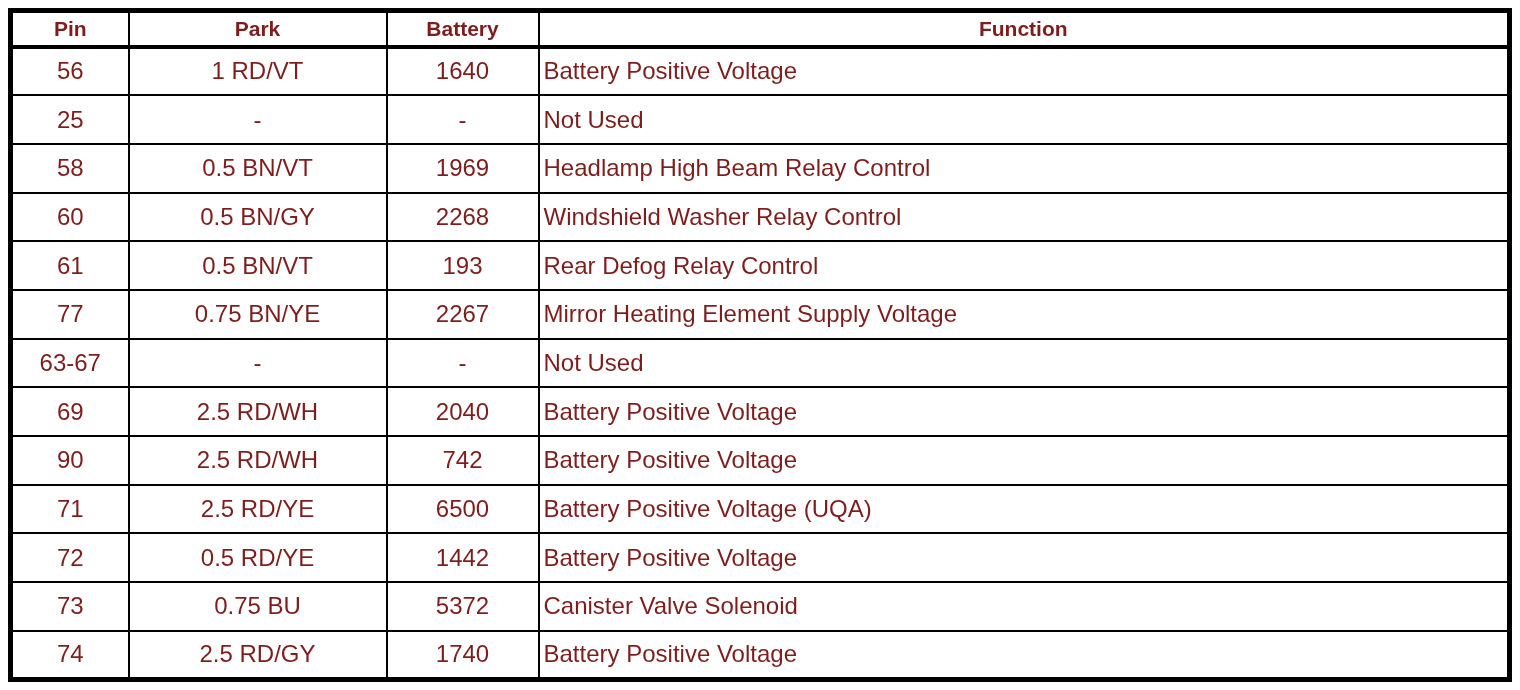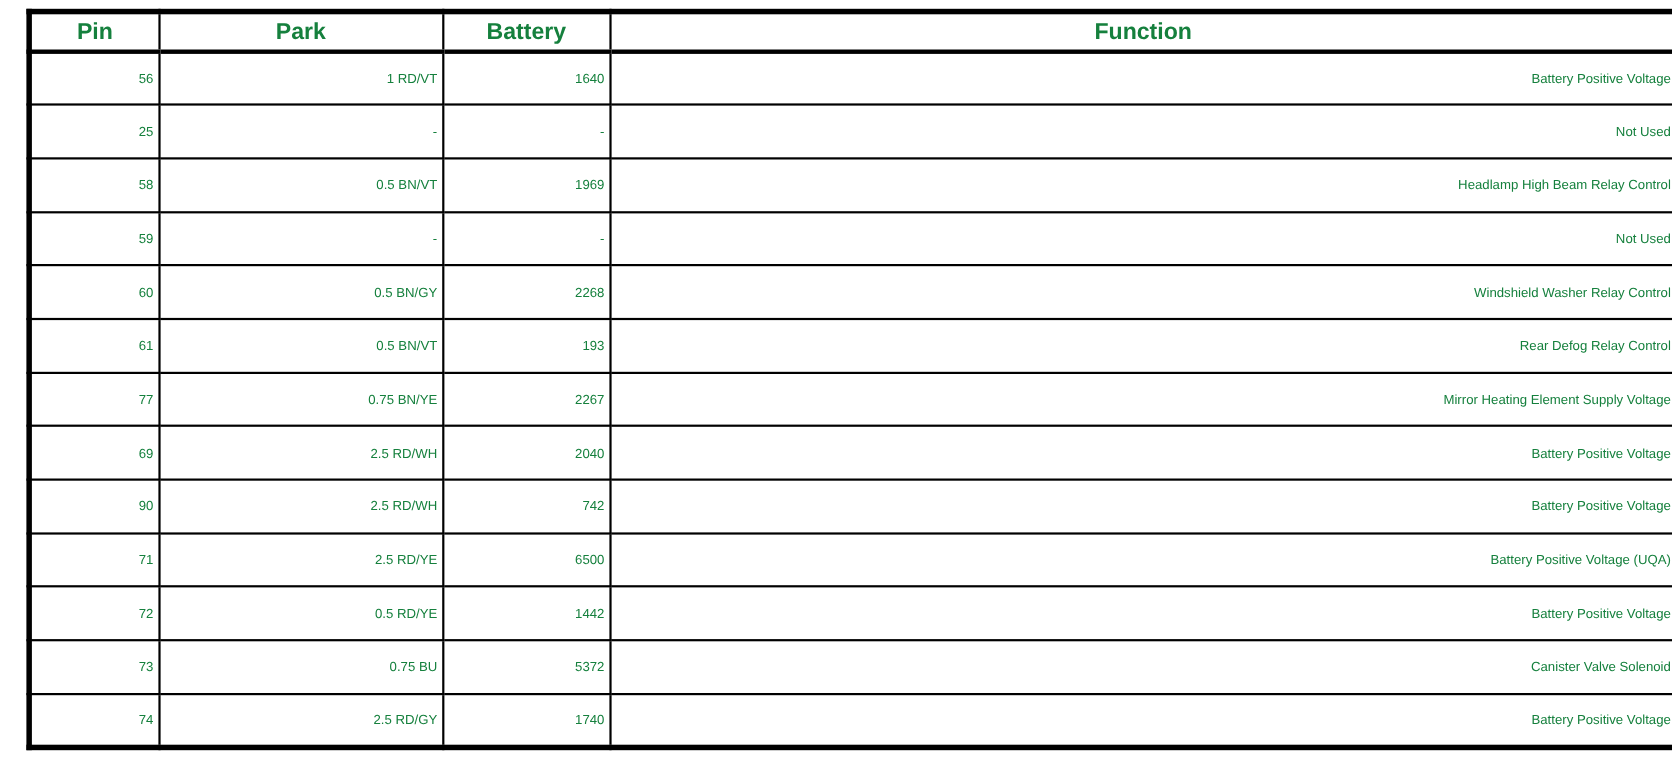--- a/index.html
+++ b/index.html
@@ -7,22 +7,21 @@
     padding: 0;
     background: #ffffff;
   }
   .page {
     width: 1374px;
     height: 690px;
     background: #ffffff;
     box-sizing: border-box;
     padding: 8px 8px;
     font-family: "Liberation Sans", "DejaVu Sans", sans-serif;
-    color: #15803d;
-    margin-left: 16px;
+    color: #7f1d1d;
   }
   table.pinout {
     width: 1504px;
     height: 674px;
     border-collapse: collapse;
     table-layout: fixed;
     border: 5px solid #000000;
   }
   table.pinout th,
   table.pinout td {
@@ -35,24 +34,23 @@
   table.pinout thead th {
     border-bottom: 4px solid #000000;
     font-weight: bold;
     font-size: 21px;
     text-align: center;
     height: 36px;
     padding: 2px 4px;
   }
   table.pinout tbody td {
     font-weight: normal;
-    font-size: 12px;
+    font-size: 24px;
     height: 40px;
     padding: 0 4px;
-    text-align: right;
   }
   col.col-pin     { width: 118px; }
   col.col-wire    { width: 258px; }
   col.col-circuit { width: 152px; }
   col.col-function{ width: auto;  }
   td.c-pin, td.c-wire, td.c-circuit {
     text-align: center;
   }
   td.c-function {
     text-align: left;
@@ -93,26 +91,20 @@
     <td class="c-function">Not Used</td>
   </tr>
 
   <tr>
     <td class="c-pin">58</td>
     <td class="c-wire">0.5 BN/VT</td>
     <td class="c-circuit">1969</td>
     <td class="c-function">Headlamp High Beam Relay Control</td>
   </tr>
 
-  <tr>
-    <td class="c-pin">59</td>
-    <td class="c-wire">-</td>
-    <td class="c-circuit">-</td>
-    <td class="c-function">Not Used</td>
-  </tr>
 
   <tr>
     <td class="c-pin">60</td>
     <td class="c-wire">0.5 BN/GY</td>
     <td class="c-circuit">2268</td>
     <td class="c-function">Windshield Washer Relay Control</td>
   </tr>
 
   <tr>
     <td class="c-pin">61</td>
@@ -121,20 +113,26 @@
     <td class="c-function">Rear Defog Relay Control</td>
   </tr>
 
   <tr>
     <td class="c-pin">77</td>
     <td class="c-wire">0.75 BN/YE</td>
     <td class="c-circuit">2267</td>
     <td class="c-function">Mirror Heating Element Supply Voltage</td>
   </tr>
 
+  <tr>
+    <td class="c-pin">63-67</td>
+    <td class="c-wire">-</td>
+    <td class="c-circuit">-</td>
+    <td class="c-function">Not Used</td>
+  </tr>
 
 
   <tr>
     <td class="c-pin">69</td>
     <td class="c-wire">2.5 RD/WH</td>
     <td class="c-circuit">2040</td>
     <td class="c-function">Battery Positive Voltage</td>
   </tr>
 
   <tr>

